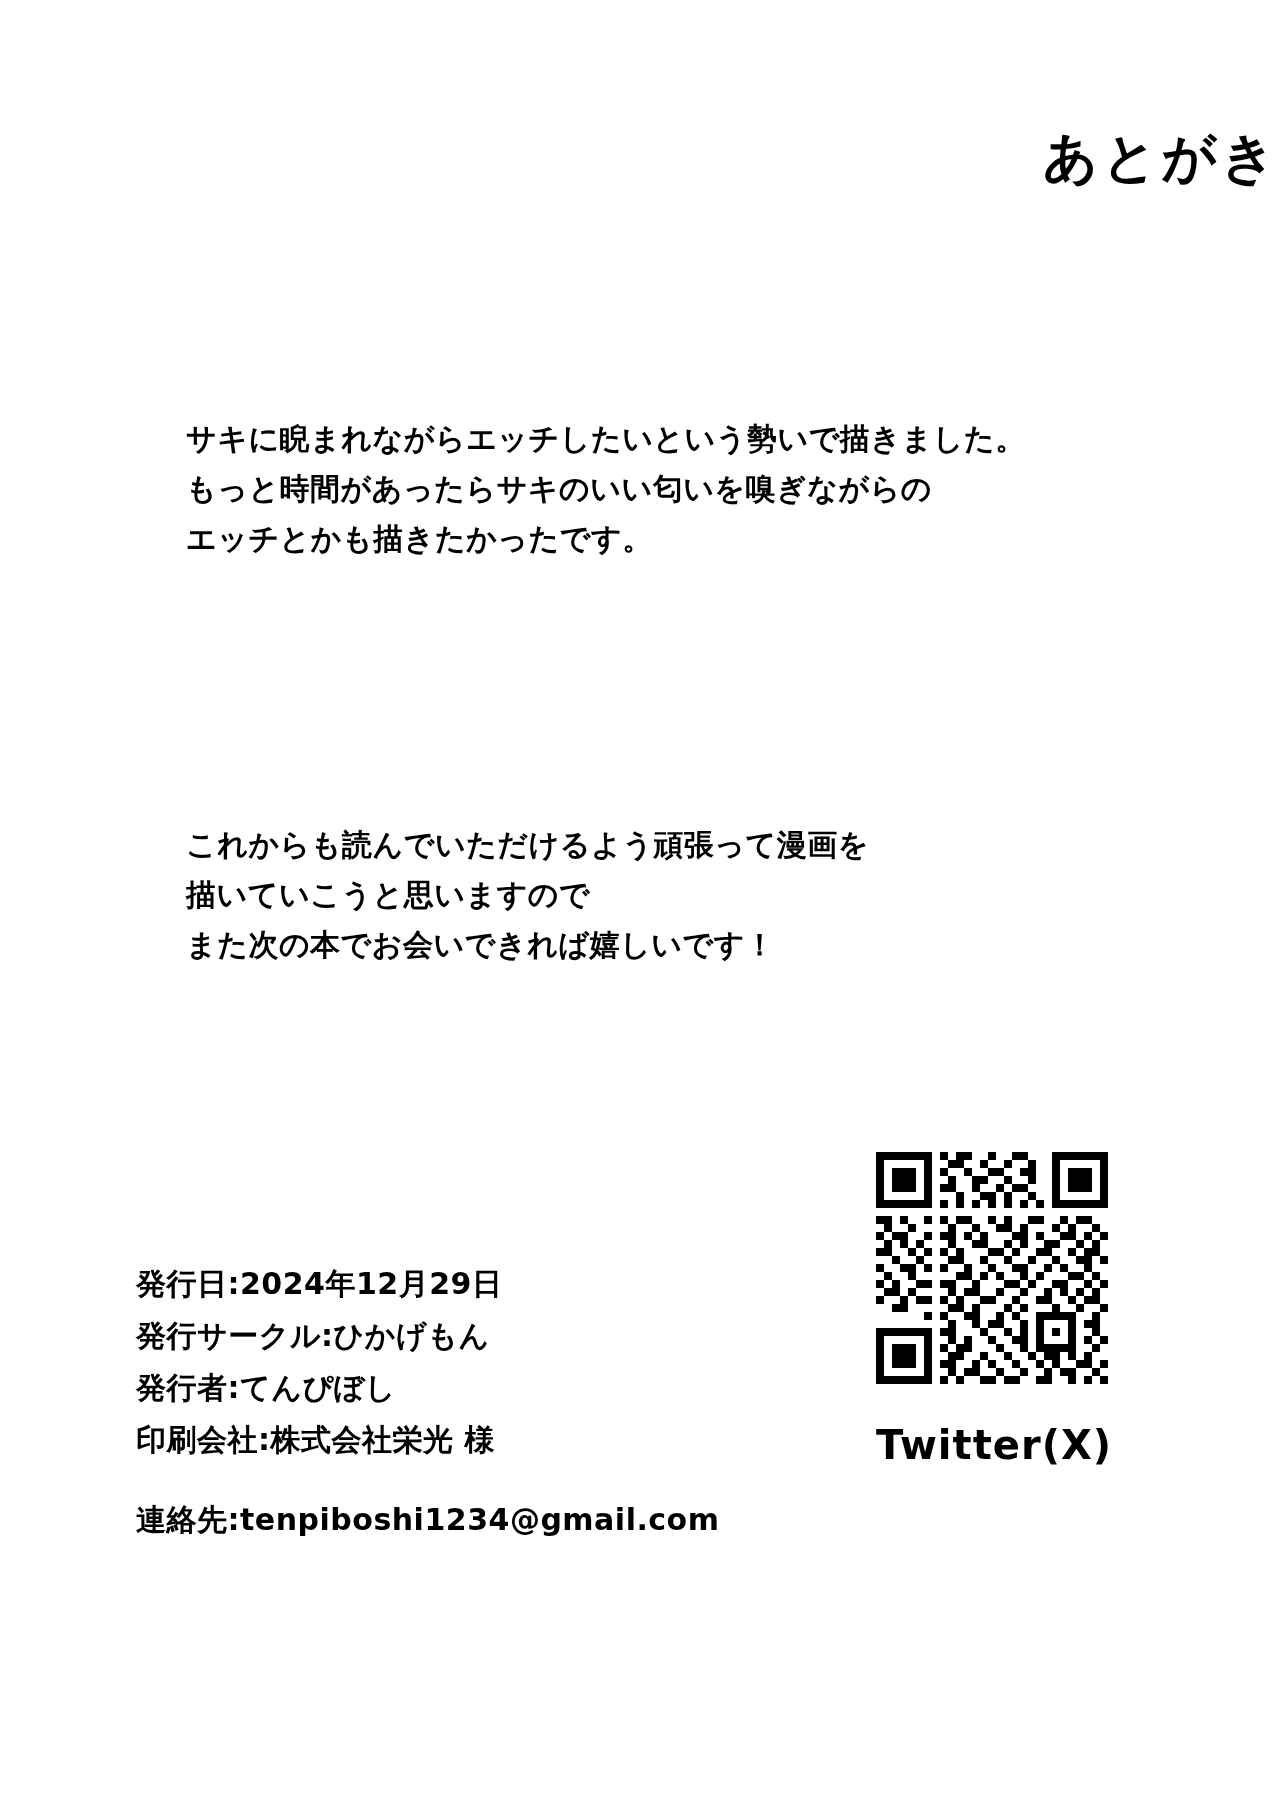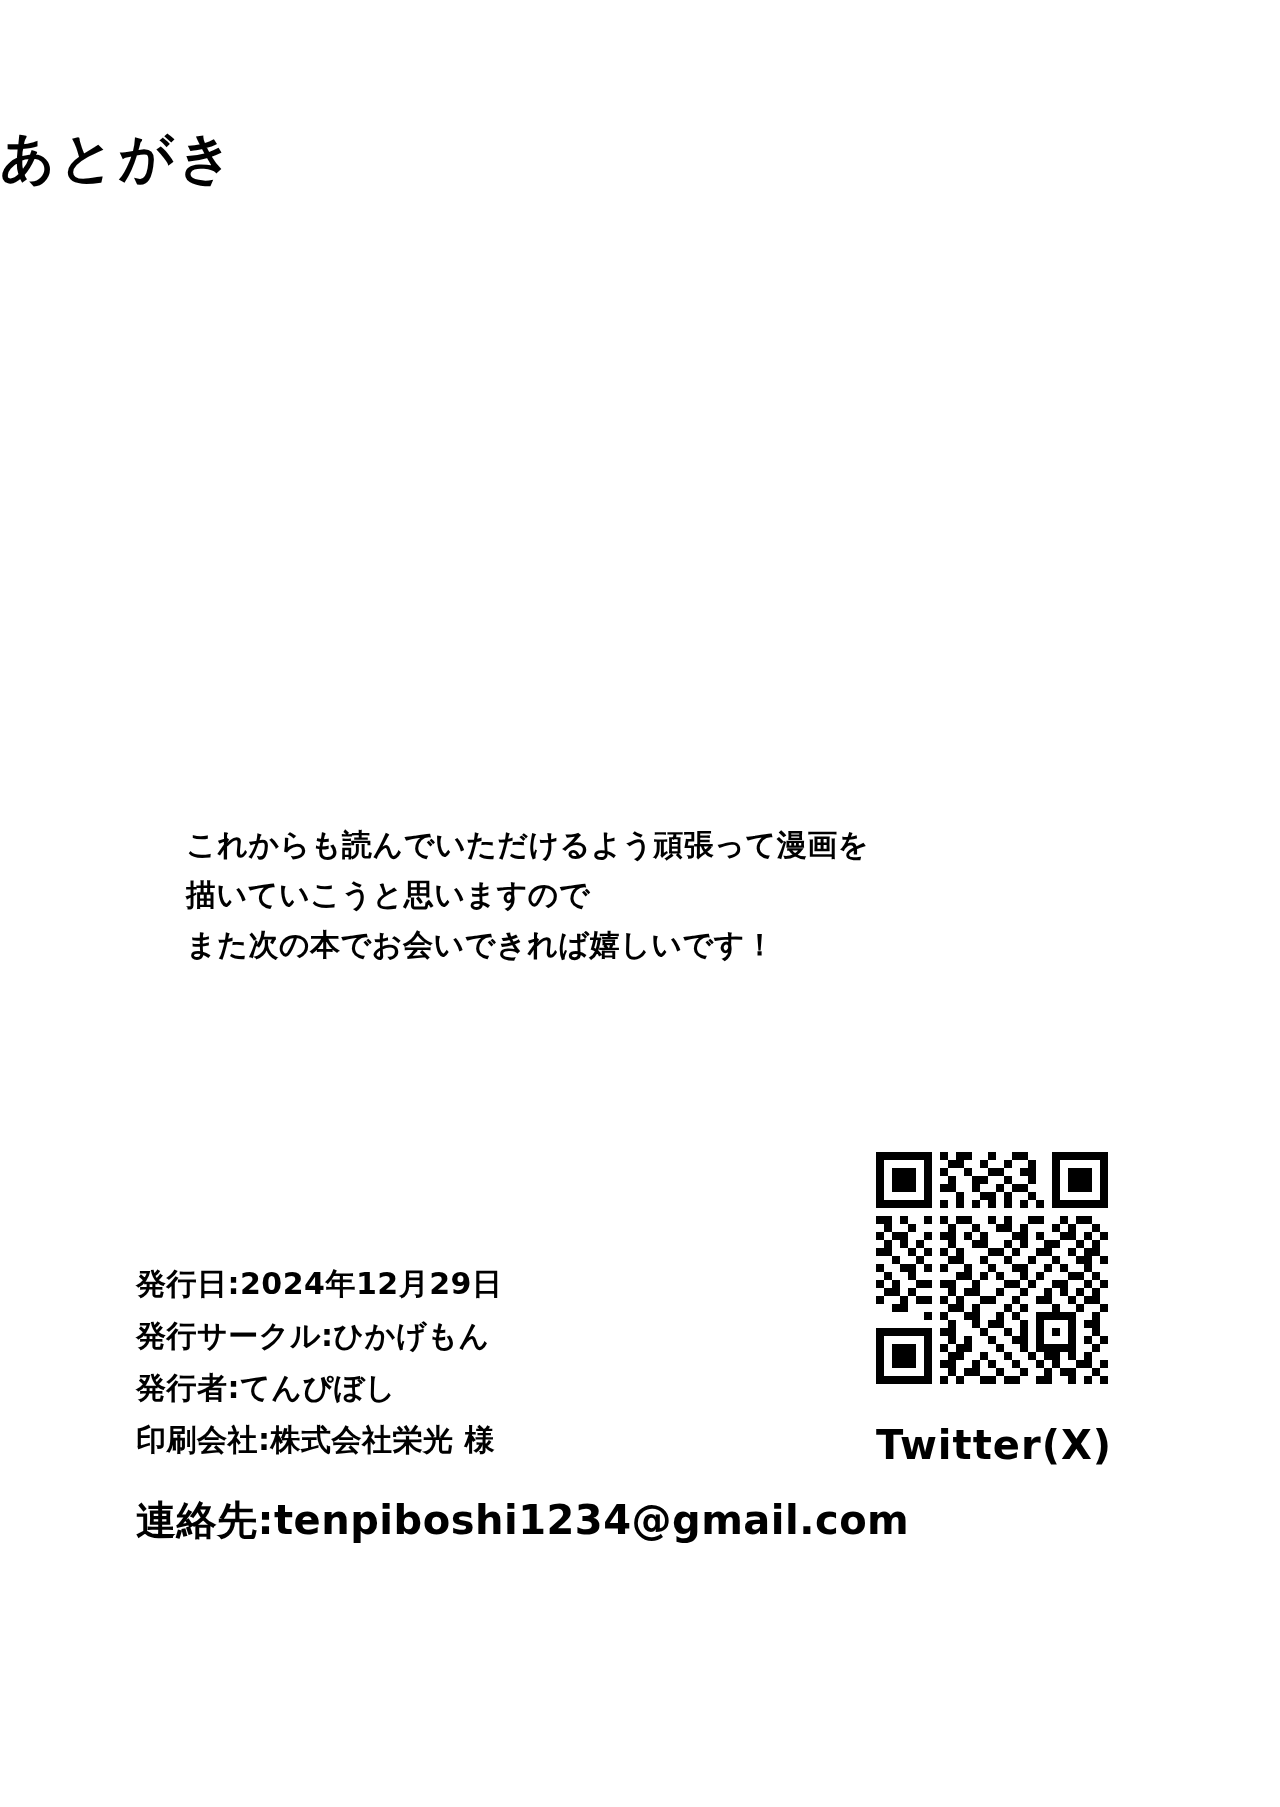--- a/index.html
+++ b/index.html
@@ -20,21 +20,21 @@
     position: absolute;
     inset: 0;
   }
 
   
   .afterword-title {
     position: absolute;
     top: 92px;
     left: 0;
     width: 1280px;
-    text-align: left;
+    text-align: right;
     font-size: 54px;
     font-weight: 800;
     letter-spacing: 4px;
     line-height: 1.1;
   }
 
   
   .body-block {
     position: absolute;
     left: 186px;
@@ -68,21 +68,21 @@
     line-height: 52px;
     font-weight: 600;
     letter-spacing: 0.5px;
     white-space: pre-line;
   }
 
   .colophon-contact {
     position: absolute;
     left: 136px;
     top: 1498px;
-    font-size: 40px;
+    font-size: 30px;
     line-height: 44px;
     font-weight: 600;
     letter-spacing: 0.5px;
   }
 
   
   .qr-wrap {
     position: absolute;
     left: 876px;
     top: 1152px;
@@ -103,20 +103,23 @@
   }
 </style>
 </head>
 <body>
 
 <div class="page">
 
   <h1 class="afterword-title">あとがき</h1>
 
 
+  <div class="body-block para-2">サキに睨まれながらエッチしたいという勢いで描きました。
+もっと時間があったらサキのいい匂いを嗅ぎながらの
+エッチとかも描きたかったです。</div>
 
 
   <div class="body-block para-4">これからも読んでいただけるよう頑張って漫画を
 描いていこうと思いますので
 また次の本でお会いできれば嬉しいです！</div>
 
 
   <div class="colophon-lines">発行日:2024年12月29日
 発行サークル:ひかげもん
 発行者:てんぴぼし

